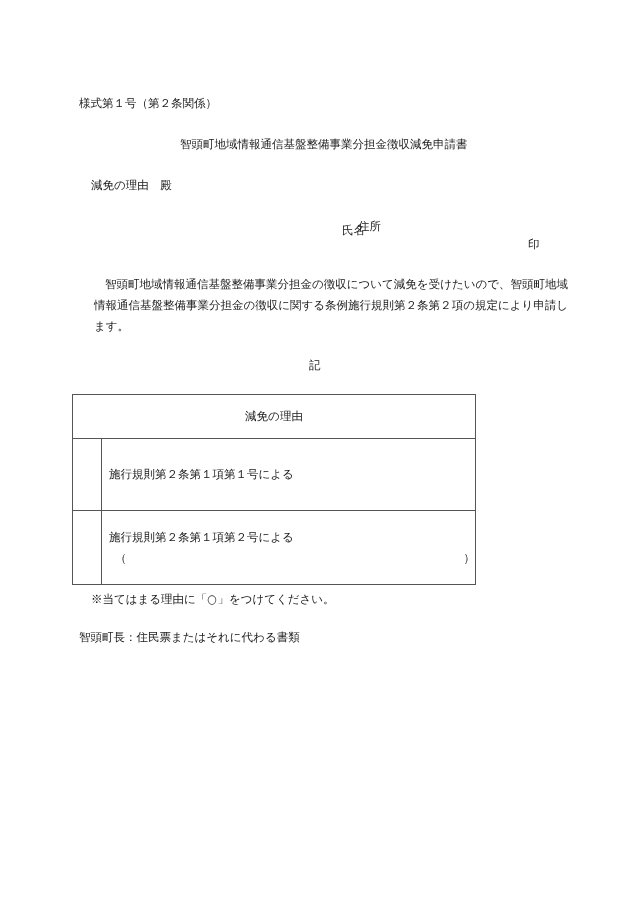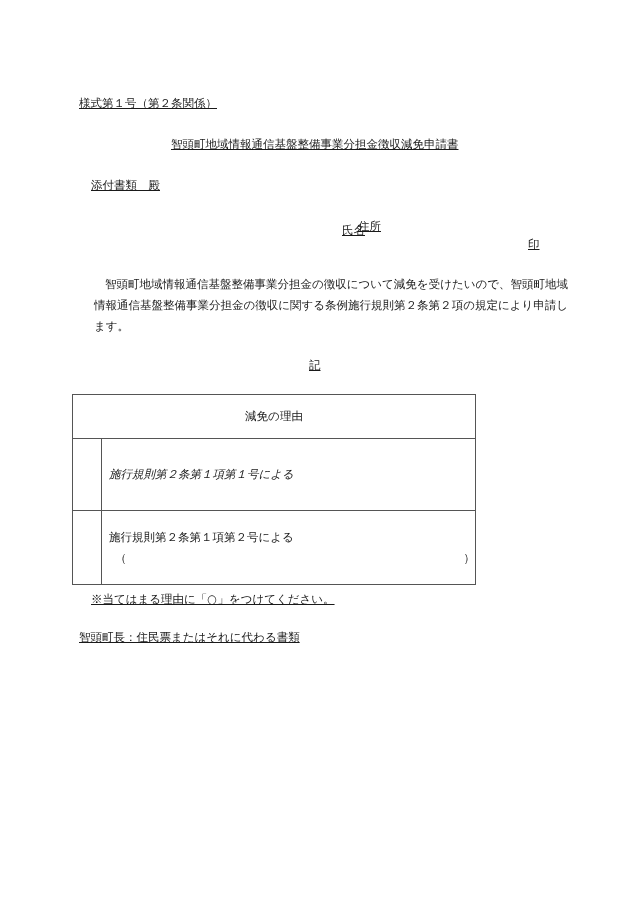--- a/index.html
+++ b/index.html
@@ -1,37 +1,37 @@
 <!DOCTYPE html>
 <html><head>
 <meta charset="utf-8">
 <style>
   html, body { margin: 0; padding: 0; background: #ffffff; }
   body { width: 630px; height: 903px; position: relative; overflow: hidden;
          font-family: "DejaVu Serif", "Liberation Serif", serif; color: #1a1a1a; font-size: 11.5px; }
-  .abs { position: absolute; white-space: nowrap; line-height: 14px; text-decoration: underline; }
+  .abs { position: absolute; white-space: nowrap; line-height: 14px; }
   .para { position: absolute; left: 94px; top: 274px; width: 474px; line-height: 21px;
           text-indent: 11px; text-align: justify; white-space: normal; word-break: break-all; }
   table.reasons { position: absolute; left: 72px; top: 394px; width: 404px; border-collapse: collapse; }
   table.reasons td { border: 1px solid #555; padding: 0; vertical-align: middle; }
   .hdr { height: 43px; text-align: center; }
   .mark { width: 66px; }
-  .row1 { height: 72px; font-style: italic; }
+  .row1 { height: 72px; }
   .row2 { height: 74px; }
   .reason-text { padding-left: 7px !important; }
   .paren-line { display: flex; justify-content: space-between; width: 360px; margin-top: 6px; padding-left: 6px; }
 </style>
 </head>
 <body>
 
 <div class="abs" style="left:79px; top:96px;">様式第１号（第２条関係）</div>
 
-<div class="abs" style="left:171px; top:137px;">智頭町地域情報通信基盤整備事業分担金徴収減免申請書</div>
+<div class="abs" style="left:180px; top:137px;">智頭町地域情報通信基盤整備事業分担金徴収減免申請書</div>
 
-<div class="abs" style="left:91px; top:178px;">添付書類　殿</div>
+<div class="abs" style="left:91px; top:178px;">減免の理由　殿</div>
 
 <div class="abs" style="left:358px; top:219px;">住所</div>
 <div class="abs" style="left:342px; top:223px;">氏名</div>
 <div class="abs" style="left:528px; top:237px;">印</div>
 
 <div class="para">智頭町地域情報通信基盤整備事業分担金の徴収について減免を受けたいので、智頭町地域情報通信基盤整備事業分担金の徴収に関する条例施行規則第２条第２項の規定により申請します。</div>
 
 <div class="abs" style="left:309px; top:358px;">記</div>
 
 <table class="reasons">

